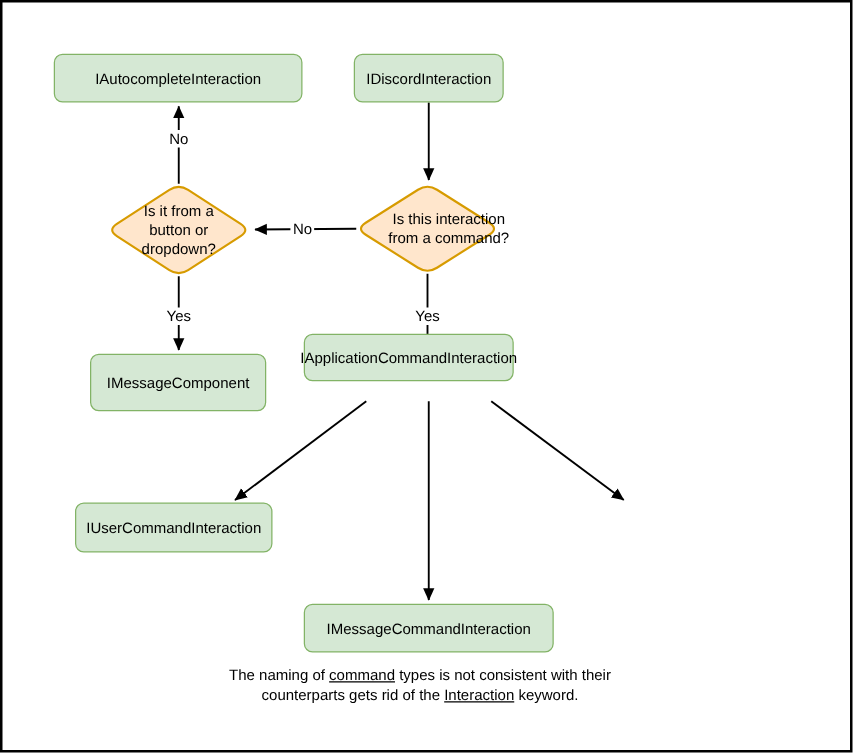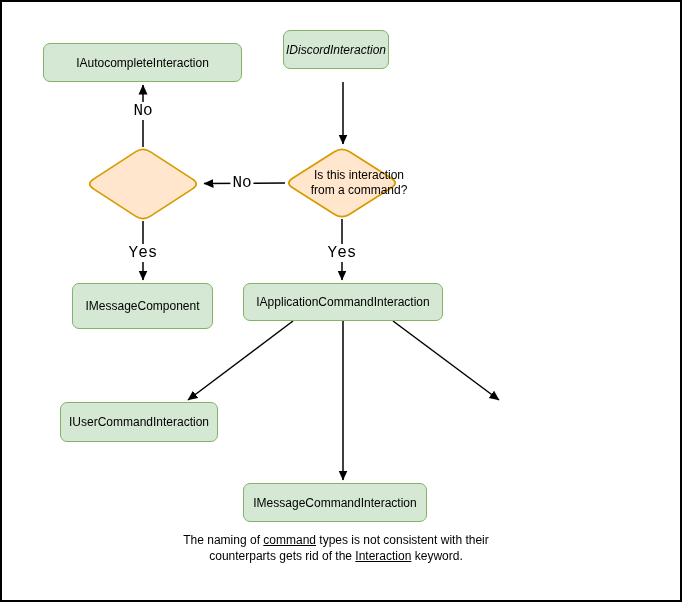--- a/index.html
+++ b/index.html
@@ -44,24 +44,23 @@
     text-align: center;
     font-size: 12px;
     color: var(--text-color, #000000);
     line-height: 15px;
   }
   .edge-label {
     position: absolute;
     transform: translate(-50%, -50%);
     background: var(--canvas-bg, #ffffff);
     padding: 0 2px;
-    font-size: 16px;
+    font-size: 12px;
     color: var(--text-color, #000000);
     white-space: nowrap;
-    font-family: Liberation Mono, monospace;
   }
   .note {
     position: absolute;
     left: 132px;
     top: 530px;
     width: 404px;
     text-align: center;
     font-size: 12px;
     line-height: 16px;
     color: var(--text-color, #000000);
@@ -99,31 +98,32 @@
     <line class="edge" x1="291" y1="319" x2="186" y2="398" marker-end="url(#arrow)"></line>
     <line class="edge" x1="341" y1="319" x2="341" y2="478" marker-end="url(#arrow)"></line>
     <line class="edge" x1="391" y1="319" x2="497" y2="398" marker-end="url(#arrow)"></line>
 
     <path class="diamond" d="M133.5,149.9 Q141,145 148.5,149.9 L190.5,177.1 Q198,182 190.5,186.9 L148.5,214.1 Q141,219 133.5,214.1 L91.5,186.9 Q84,182 91.5,177.1 Z"></path>
     <path class="diamond" d="M332.4,149.8 Q340,145 347.6,149.8 L389.4,176.2 Q397,181 389.4,185.8 L347.6,212.2 Q340,217 332.4,212.2 L290.6,185.8 Q283,181 290.6,176.2 Z"></path>
   </svg>
 
   <div class="node" style="left:41px; top:41px; width:199px; height:39px;">IAutocompleteInteraction</div>
 
-  <div class="node" style="left:281px; top:28px; width:106px; height:39px;font-style:italic;">IDiscordInteraction</div>
+  <div class="node" style="left:281px; top:41px; width:120px; height:39px;">IDiscordInteraction</div>
 
   <div class="node" style="left:70px; top:281px; width:141px; height:46px;">IMessageComponent</div>
 
-  <div class="node" style="left:241px; top:281px; width:200px; height:38px;">IApplicationCommandInteraction</div>
+  <div class="node" style="left:241px; top:265px; width:168px; height:38px;">IApplicationCommandInteraction</div>
 
   <div class="node" style="left:58px; top:400px; width:158px; height:40px;">IUserCommandInteraction</div>
 
 
-  <div class="node" style="left:241px; top:481px; width:184px; height:39px;">IMessageCommandInteraction</div>
+  <div class="node" style="left:241px; top:481px; width:200px; height:39px;">IMessageCommandInteraction</div>
 
+  <div class="decision-text" style="left:96px; top:152px; width:90px; height:60px;">Is it from a button or dropdown?</div>
 
   <div class="decision-text" style="left:304px; top:151px; width:106px; height:60px;">Is this interaction from a command?</div>
 
   <div class="edge-label" style="left:141px; top:109px;">No</div>
 
   <div class="edge-label" style="left:240px; top:181px;">No</div>
 
   <div class="edge-label" style="left:141px; top:251px;">Yes</div>
 
   <div class="edge-label" style="left:340px; top:251px;">Yes</div>

